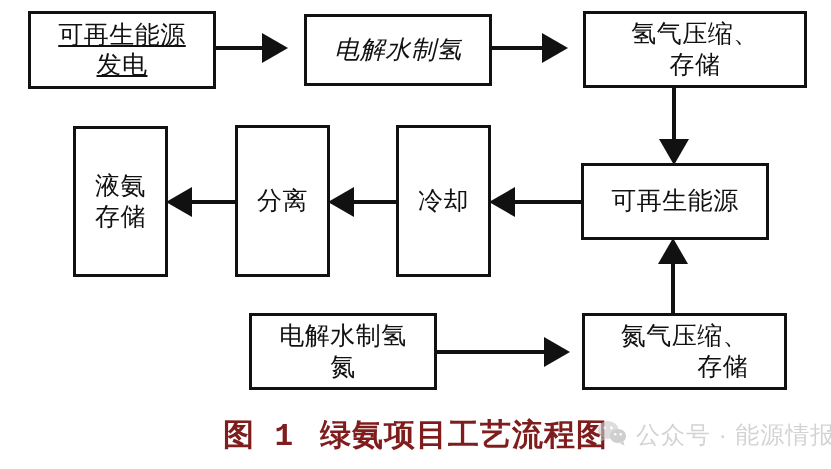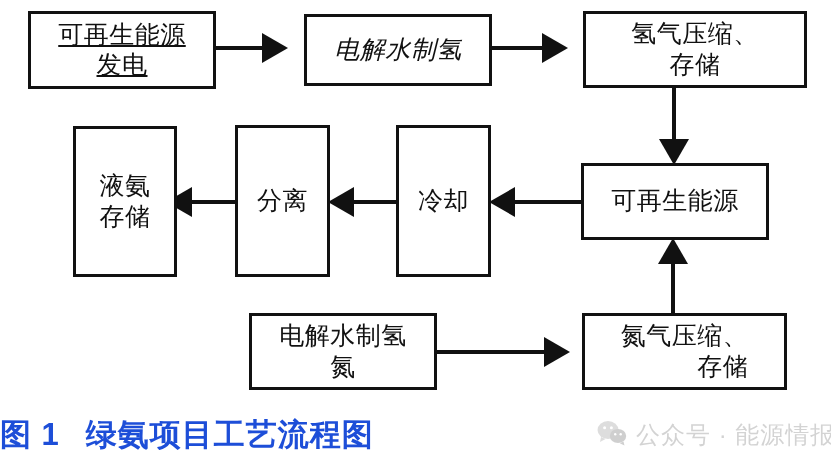--- a/index.html
+++ b/index.html
@@ -70,24 +70,25 @@
   .arrow-up {
     border-left: 15px solid transparent;
     border-right: 15px solid transparent;
     border-bottom: 26px solid #111111;
   }
   #caption {
     position: absolute;
     left: 0;
     top: 414px;
     width: 831px;
-    font-family: Liberation Sans, sans-serif;
+    text-align: center;
+    font-family: Liberation Mono, monospace;
     font-size: 31px;
     font-weight: bold;
-    color: #1d4ed8;
+    color: #7f1d1d;
     letter-spacing: 1px;
     z-index: 4;
   }
   #caption .fignum { font-weight: bold; }
   #caption .gap { display: inline-block; width: 26px; }
   #watermark {
     position: absolute;
     left: 597px;
     top: 419px;
     display: flex;
@@ -117,21 +118,21 @@
 
   <div class="node" style="left:304px; top:14px;  width:188px; height:72px;font-style:italic;">
     <span class="node-label">电解水制氢</span>
   </div>
 
   <div class="node" style="left:583px; top:11px;  width:224px; height:77px;">
     <span class="node-label">氢气压缩、
 存储</span>
   </div>
 
-  <div class="node" style="left:73px;  top:126px; width:104px;  height:151px;">
+  <div class="node" style="left:73px;  top:126px; width:95px;  height:151px;">
     <span class="node-label">液氨
 存储</span>
   </div>
 
   <div class="node" style="left:396px; top:125px; width:95px;  height:152px;">
     <span class="node-label">冷却</span>
   </div>
 
   <div class="node" style="left:235px; top:125px; width:95px;  height:152px;">
     <span class="node-label">分离</span>

